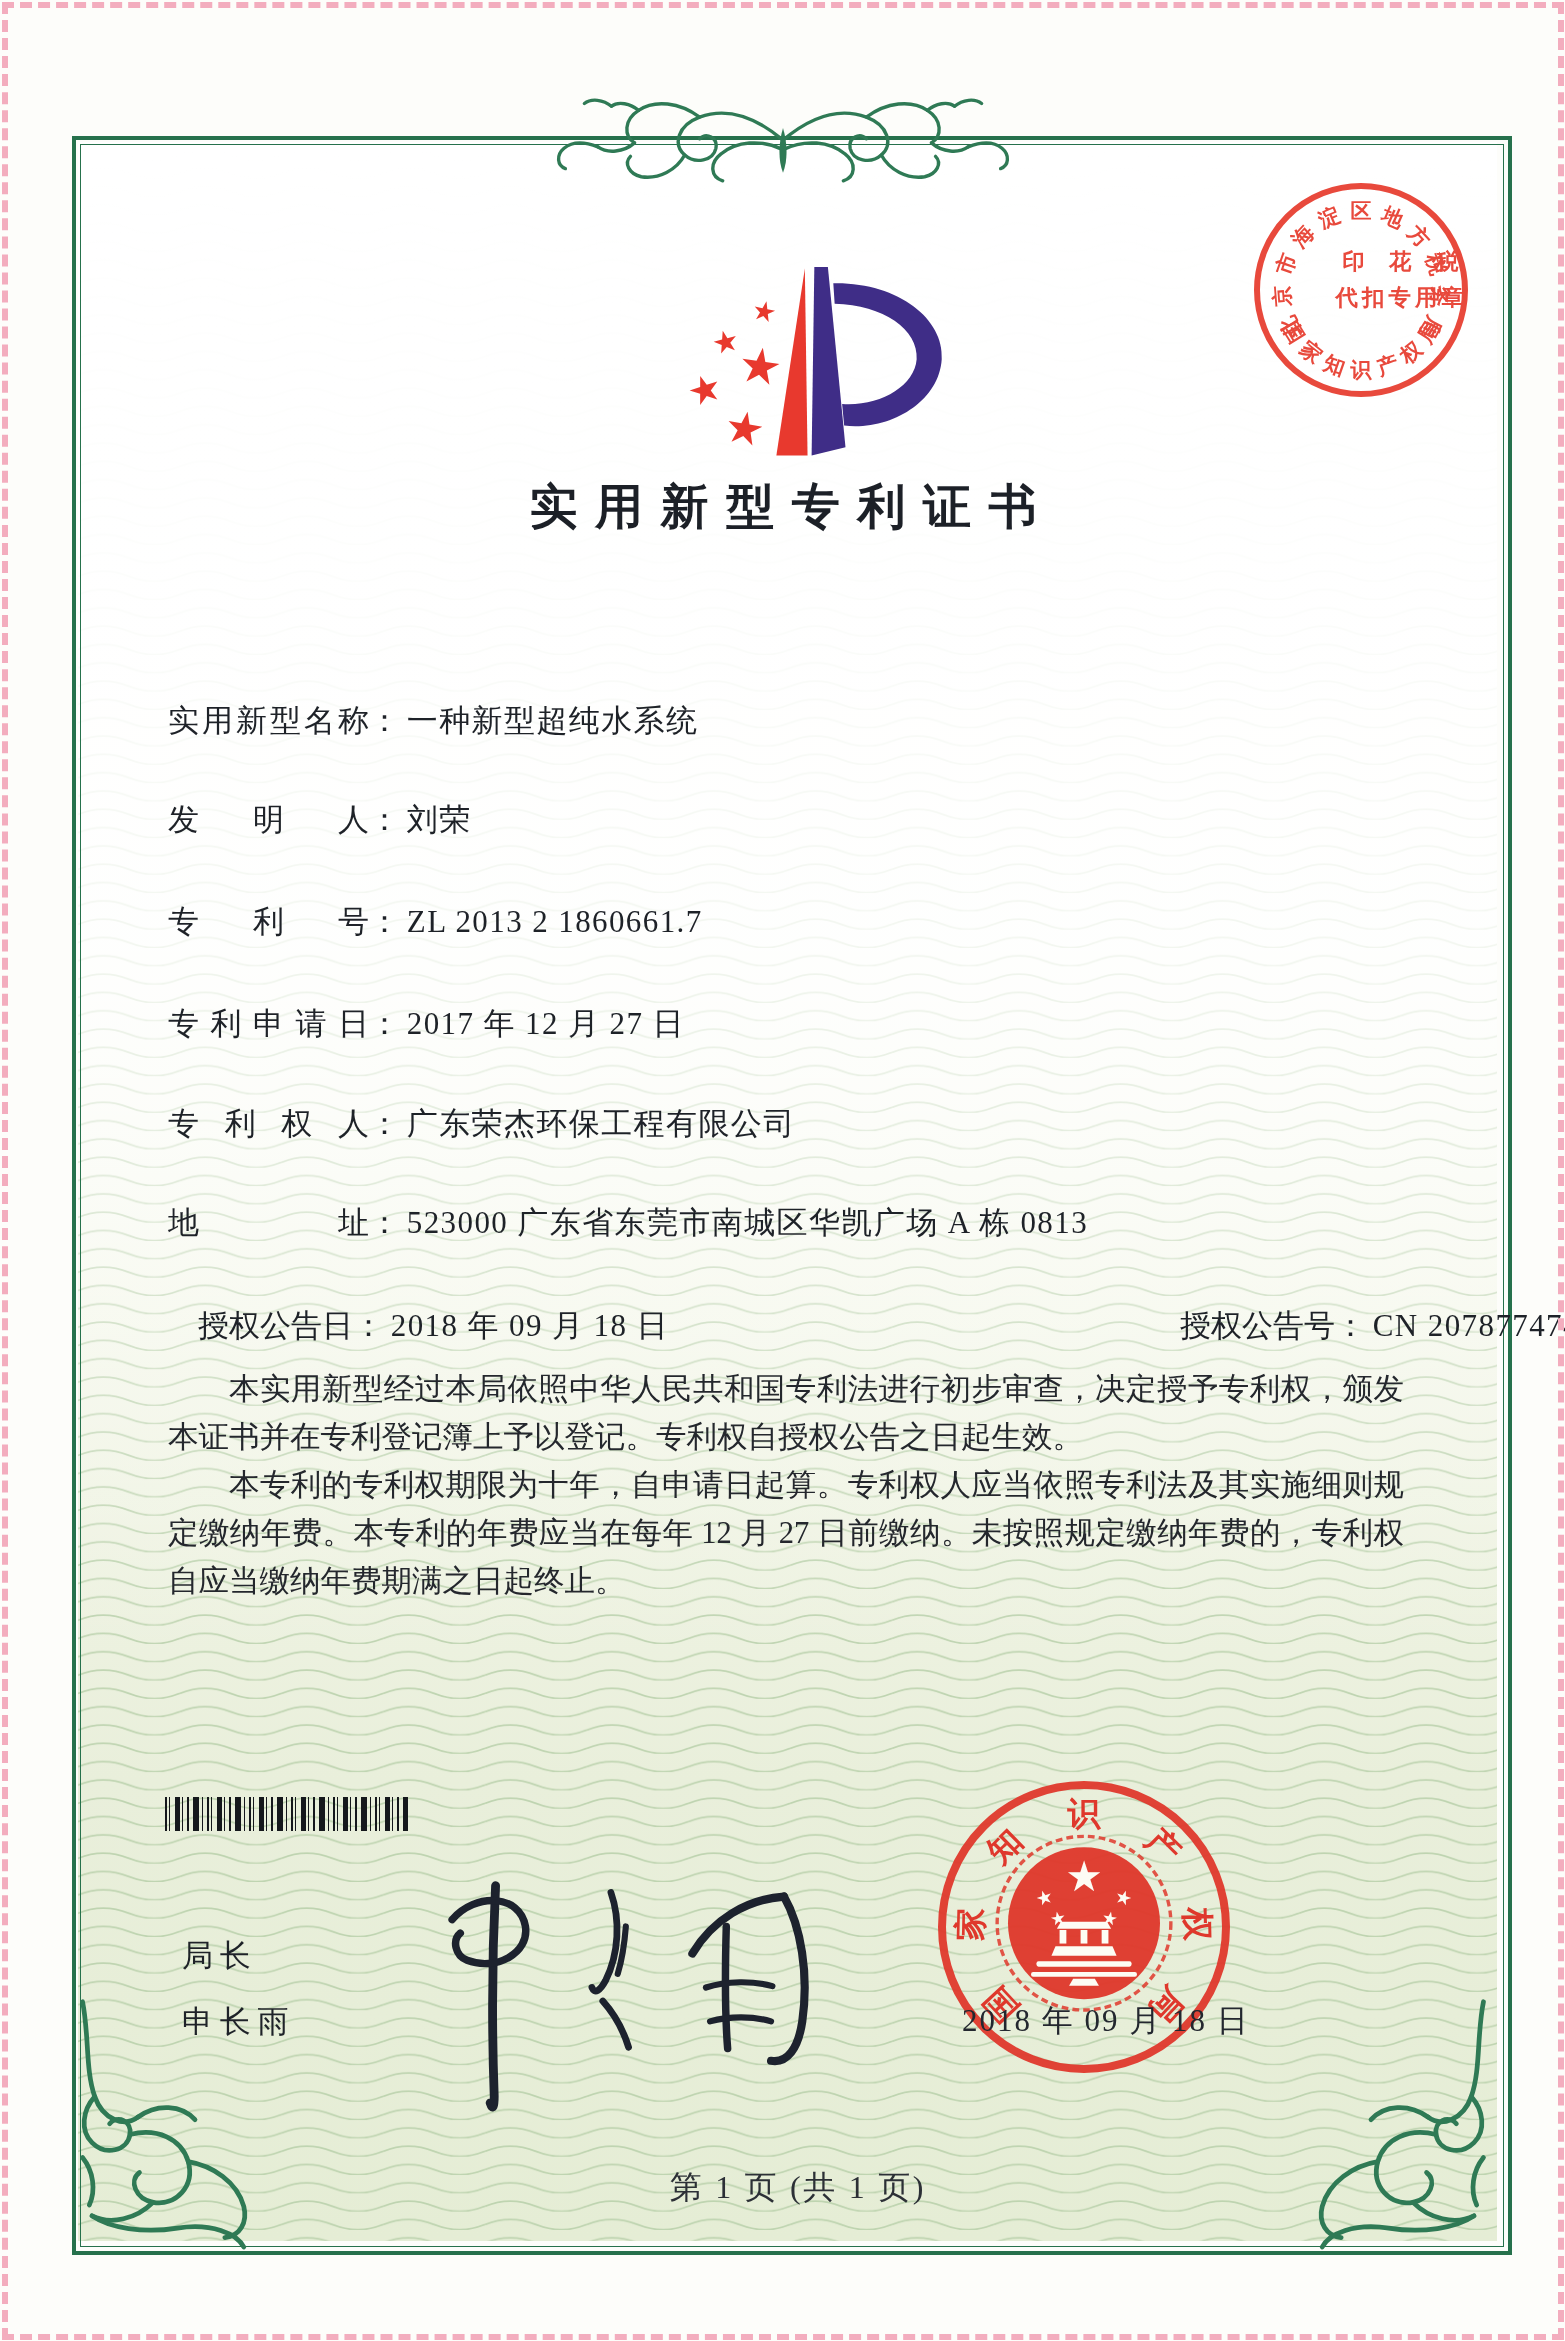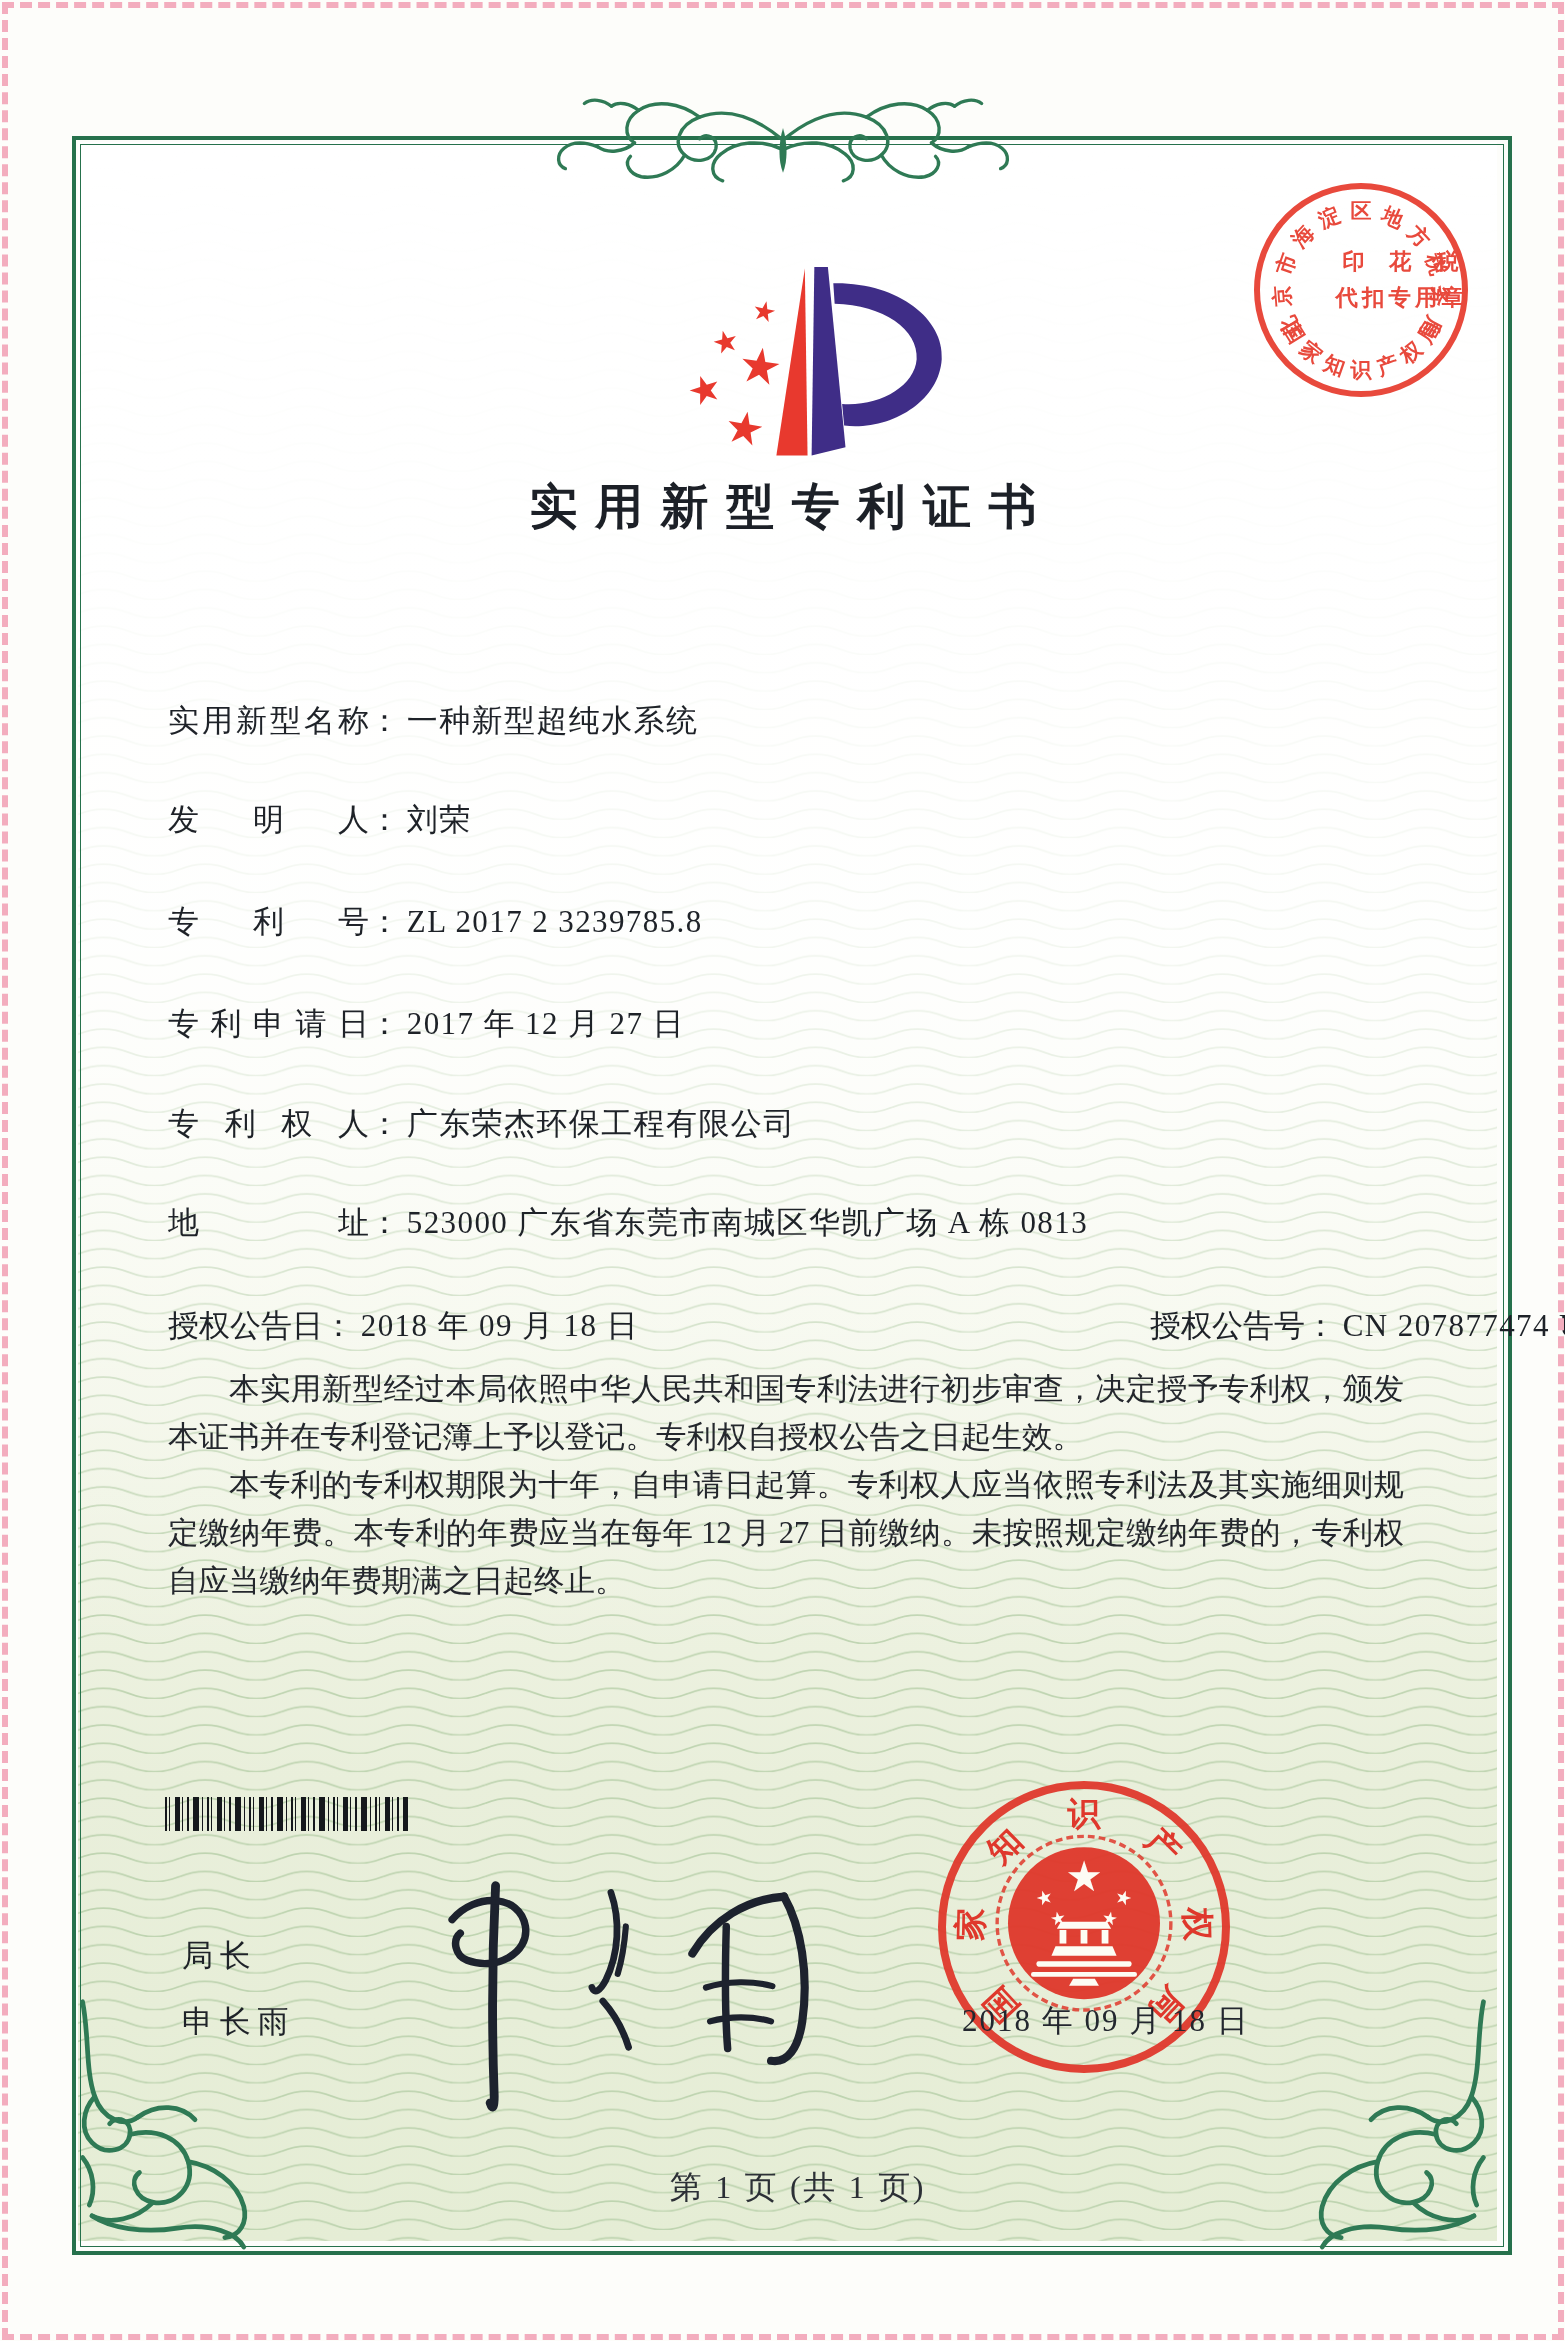--- a/index.html
+++ b/index.html
@@ -175,33 +175,33 @@
 
   <div class="title">实用新型专利证书</div>
 
   <div class="row" style="top:700px;">
     <span class="lbl">实用新型名称</span><span class="colon">：</span><span class="val">一种新型超纯水系统</span>
   </div>
   <div class="row" style="top:799px;">
     <span class="lbl">发明人</span><span class="colon">：</span><span class="val">刘荣</span>
   </div>
   <div class="row" style="top:901px;">
-    <span class="lbl">专利号</span><span class="colon">：</span><span class="val">ZL 2017 2 3239785.8</span>
+    <span class="lbl">专利号</span><span class="colon">：</span><span class="val">ZL 2013 2 1860661.7</span>
   </div>
   <div class="row" style="top:1003px;">
     <span class="lbl">专利申请日</span><span class="colon">：</span><span class="val">2017 年 12 月 27 日</span>
   </div>
   <div class="row" style="top:1103px;">
     <span class="lbl">专利权人</span><span class="colon">：</span><span class="val">广东荣杰环保工程有限公司</span>
   </div>
   <div class="row" style="top:1202px;">
     <span class="lbl">地址</span><span class="colon">：</span><span class="val">523000  广东省东莞市南城区华凯广场 A 栋 0813</span>
   </div>
 
-  <div class="row" style="top:1305px;">
+  <div class="row" style="top:1305px;margin-left:30px;">
     <span>授权公告日：</span><span class="val">2018 年 09 月 18 日</span>
     <span class="grant-right">
       <span>授权公告号：</span><span class="val">CN 207877474 U</span>
     </span>
   </div>
 
   <div class="paras">
     <p>本实用新型经过本局依照中华人民共和国专利法进行初步审查，决定授予专利权，颁发本证书并在专利登记簿上予以登记。专利权自授权公告之日起生效。</p>
     <p>本专利的专利权期限为十年，自申请日起算。专利权人应当依照专利法及其实施细则规定缴纳年费。本专利的年费应当在每年 12 月 27 日前缴纳。未按照规定缴纳年费的，专利权自应当缴纳年费期满之日起终止。</p>
   </div>

